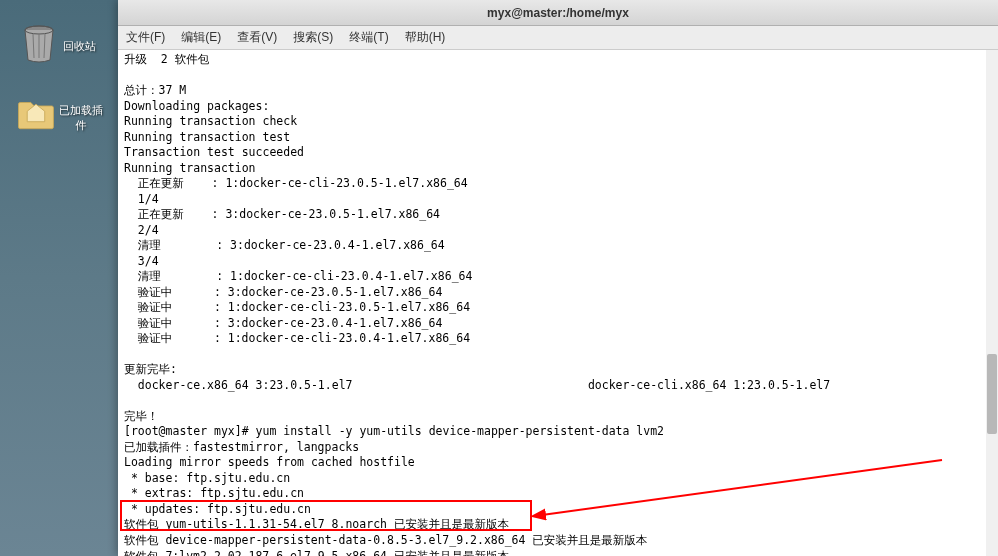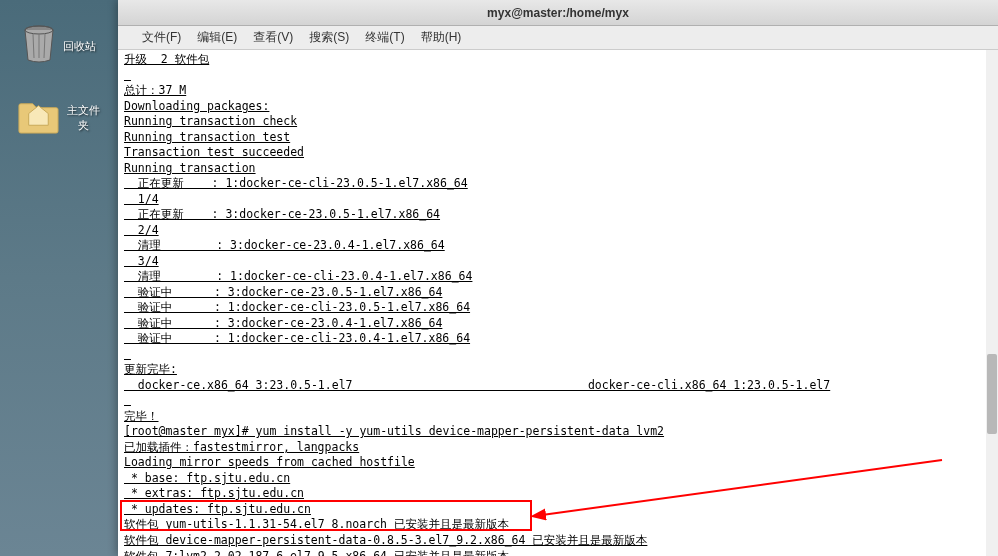--- a/index.html
+++ b/index.html
@@ -59,41 +59,41 @@
     font-size: 12px;
     font-weight: bold;
     color: #333;
   }
   .menu-bar {
     height: 24px;
     background: #ededed;
     border-bottom: 1px solid #ccc;
     display: flex;
     align-items: center;
-    padding: 0 16px;
+    padding: 0 0;
   }
   .menu-item {
     font-size: 12px;
     color: #333;
     padding: 2px 8px;
     cursor: pointer;
   }
   .terminal-content {
     flex: 1;
     background: #fff;
     padding: 2px 6px;
     font-family: "DejaVu Sans Mono", monospace;
     font-size: 11.5px;
     line-height: 1.35;
     color: #000;
     overflow: hidden;
     position: relative;
     white-space: pre;
   }
-  .terminal-line { white-space: pre; text-decoration: underline; }
+  .terminal-line { white-space: pre; }
   .highlight-box {
     position: absolute;
     border: 2px solid #ff0000;
     pointer-events: none;
   }
   .arrow {
     position: absolute;
     pointer-events: none;
   }
   .scrollbar {
@@ -132,21 +132,21 @@
     <div class="icon-label">回收站</div>
   </div>
 
   <div class="desktop-icon">
     <div class="icon-img">
       <svg viewBox="0 0 48 48">
           <path d="M4 14 L4 40 Q4 42 6 42 L42 42 Q44 42 44 40 L44 18 Q44 16 42 16 L22 16 L18 12 L6 12 Q4 12 4 14" fill="#e8c878" stroke="#c8a858"></path>
           <path d="M14 22 L24 14 L34 22 L34 34 L14 34 Z" fill="#f8e8b8" stroke="#c8a858"></path>
         </svg>
     </div>
-    <div class="icon-label">主文件夹</div>
+    <div class="icon-label">已加载插件</div>
   </div>
 
 </div>
 
 <div class="terminal-window">
   <div class="title-bar">
     <span class="title-text">myx@master:/home/myx</span>
   </div>
   <div class="menu-bar">
     <span class="menu-item">文件(F)</span>

